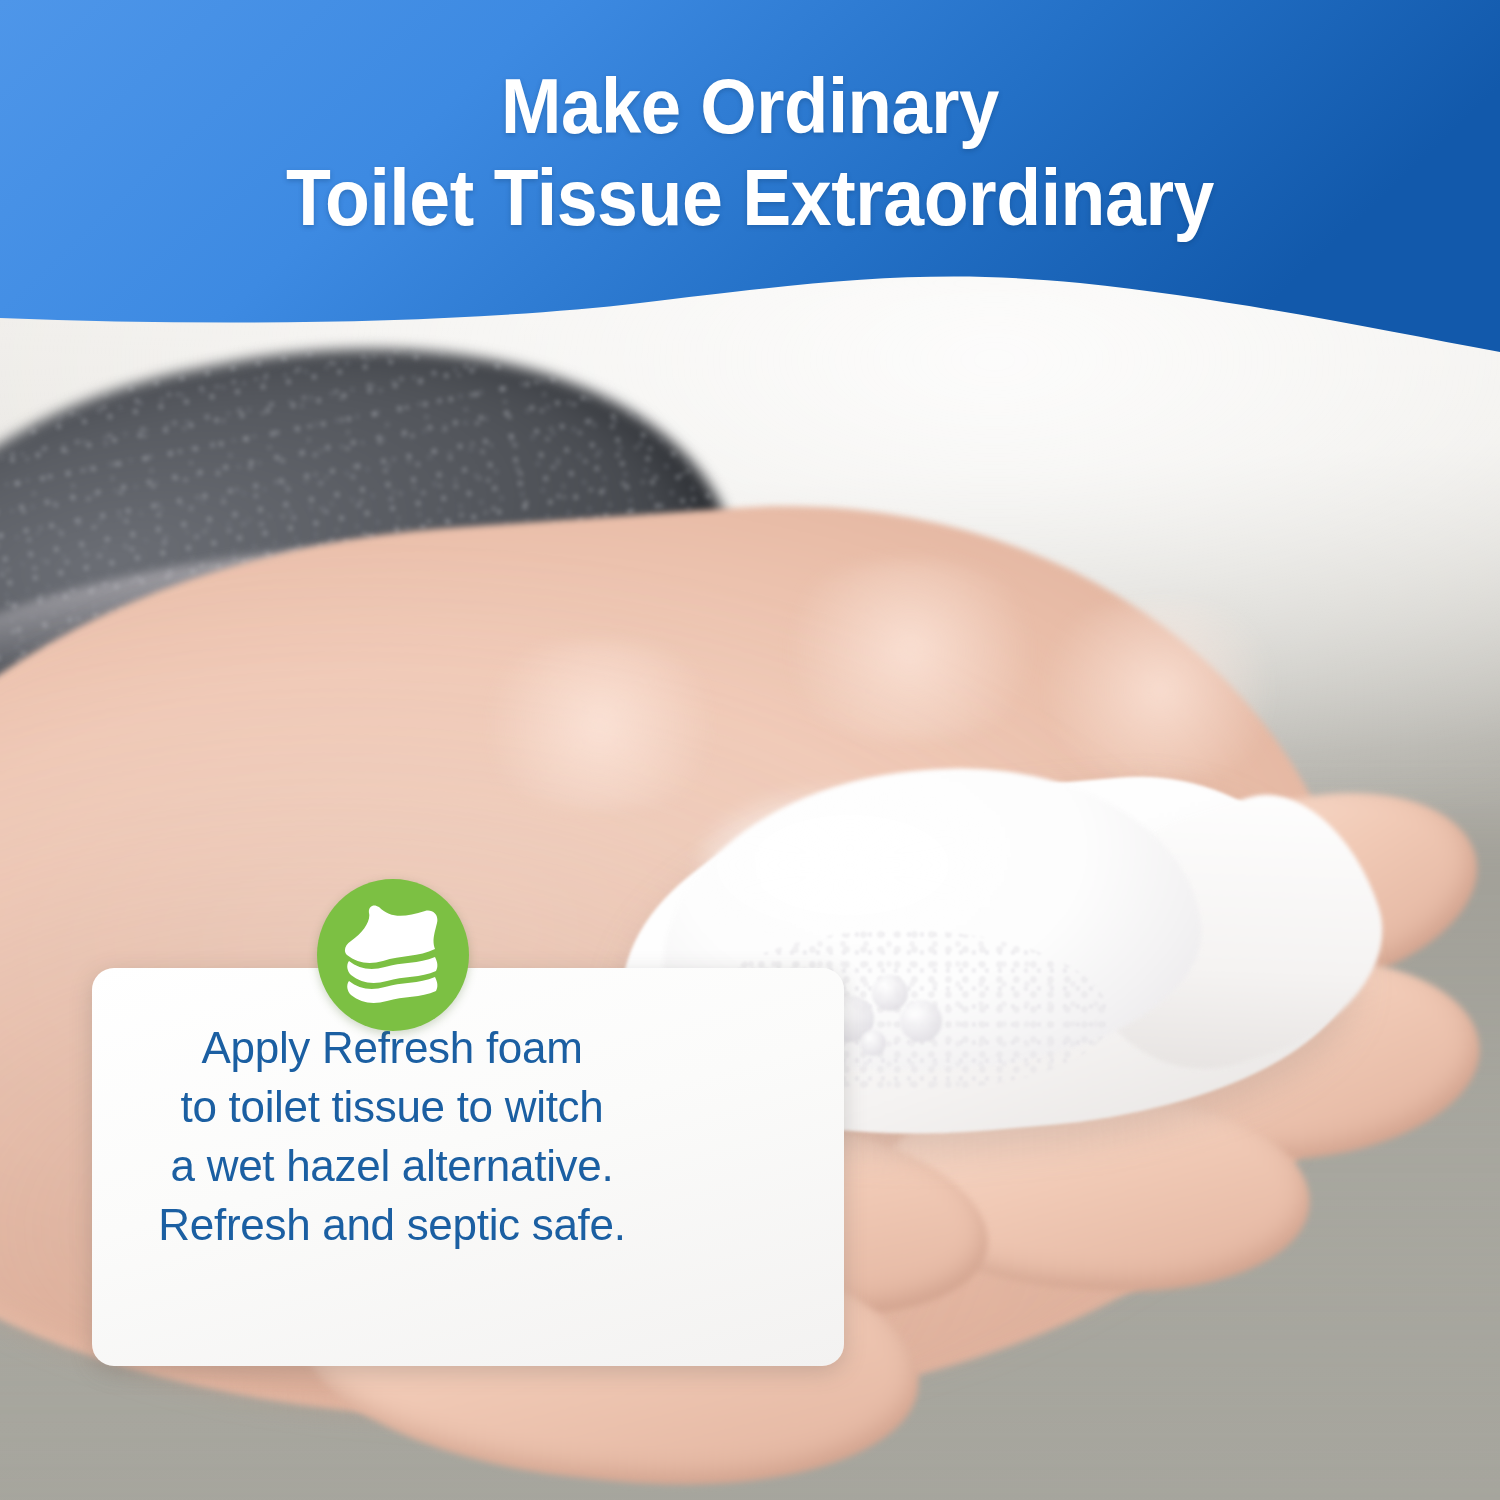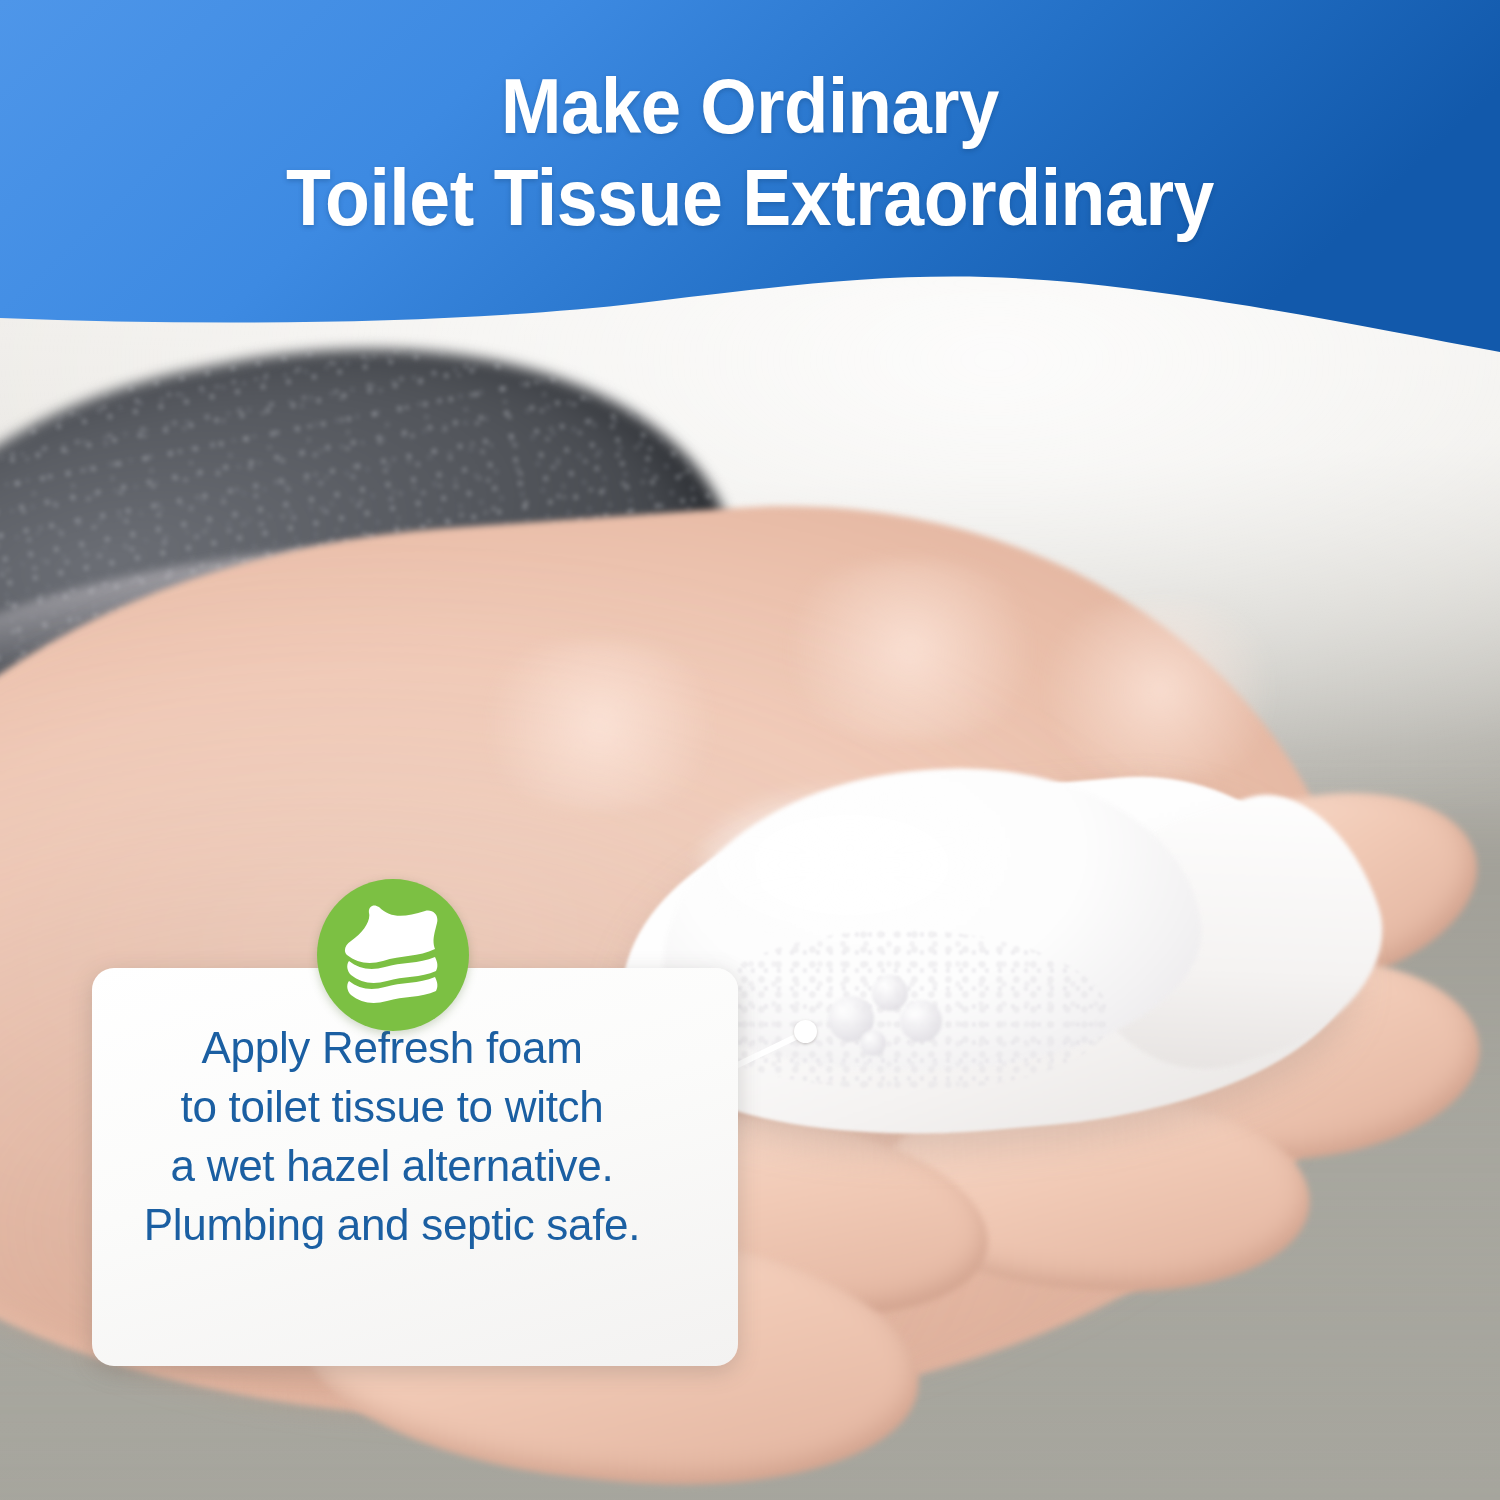--- a/index.html
+++ b/index.html
@@ -266,25 +266,26 @@
     border-radius: 50%;
     background: #ffffff;
     box-shadow: 0 1px 3px rgba(120,110,105,0.35);
   }
 
   
   .info-card {
     position: absolute;
     left: 92px;
     top: 968px;
-    width: 646px;
+    width: 712px;
     height: 398px;
     background: linear-gradient(165deg, #ffffff 0%, #fbfbfa 45%, #f3f2f1 100%);
     border-radius: 22px;
     box-shadow: 0 6px 22px rgba(95,90,88,0.25);
+    padding-left: 40px;
   }
   .info-text {
     position: absolute;
     left: 0;
     top: 50px;
     width: 600px;
     text-align: center;
     color: #1b5fa2;
     font-family: "Liberation Sans", sans-serif;
     font-weight: 400;
@@ -368,21 +369,21 @@
   <svg class="leader" width="1500" height="1500">
     <line x1="665" y1="1100" x2="806" y2="1032" stroke="#ffffff" stroke-width="6" stroke-linecap="round"></line>
   </svg>
   <div class="leader-dot"></div>
 
   <div class="info-card">
     <div class="info-text">
       <span class="ln">Apply Refresh foam</span>
       <span class="ln">to toilet tissue to witch</span>
       <span class="ln">a wet hazel alternative.</span>
-      <span class="ln">Plumbing and septic safe.</span>
+      <span class="ln">Refresh and septic safe.</span>
     </div>
   </div>
 
   <div class="badge">
     <svg width="108" height="100" viewBox="0 0 108 100">
       <path d="M40,2 C52,14 66,12 86,6 C94,4 100,10 98,18 C95,30 93,36 96,44 C80,52 62,50 44,56 C30,60 18,58 8,50 C4,46 6,40 12,36 C24,28 32,16 30,8 C29,2 34,-2 40,2 Z" fill="#ffffff"></path>
       <path d="M10,56 C20,64 32,66 46,62 C62,57 80,59 96,52 C99,58 99,62 97,66 C82,73 64,71 48,76 C34,80 22,78 12,70 C8,66 7,60 10,56 Z" fill="#ffffff"></path>
       <path d="M10,76 C20,84 32,86 46,82 C62,77 80,79 96,72 C99,78 99,82 97,86 C82,93 64,91 48,96 C34,100 22,98 12,90 C8,86 7,80 10,76 Z" fill="#ffffff"></path>
     </svg>
   </div>

